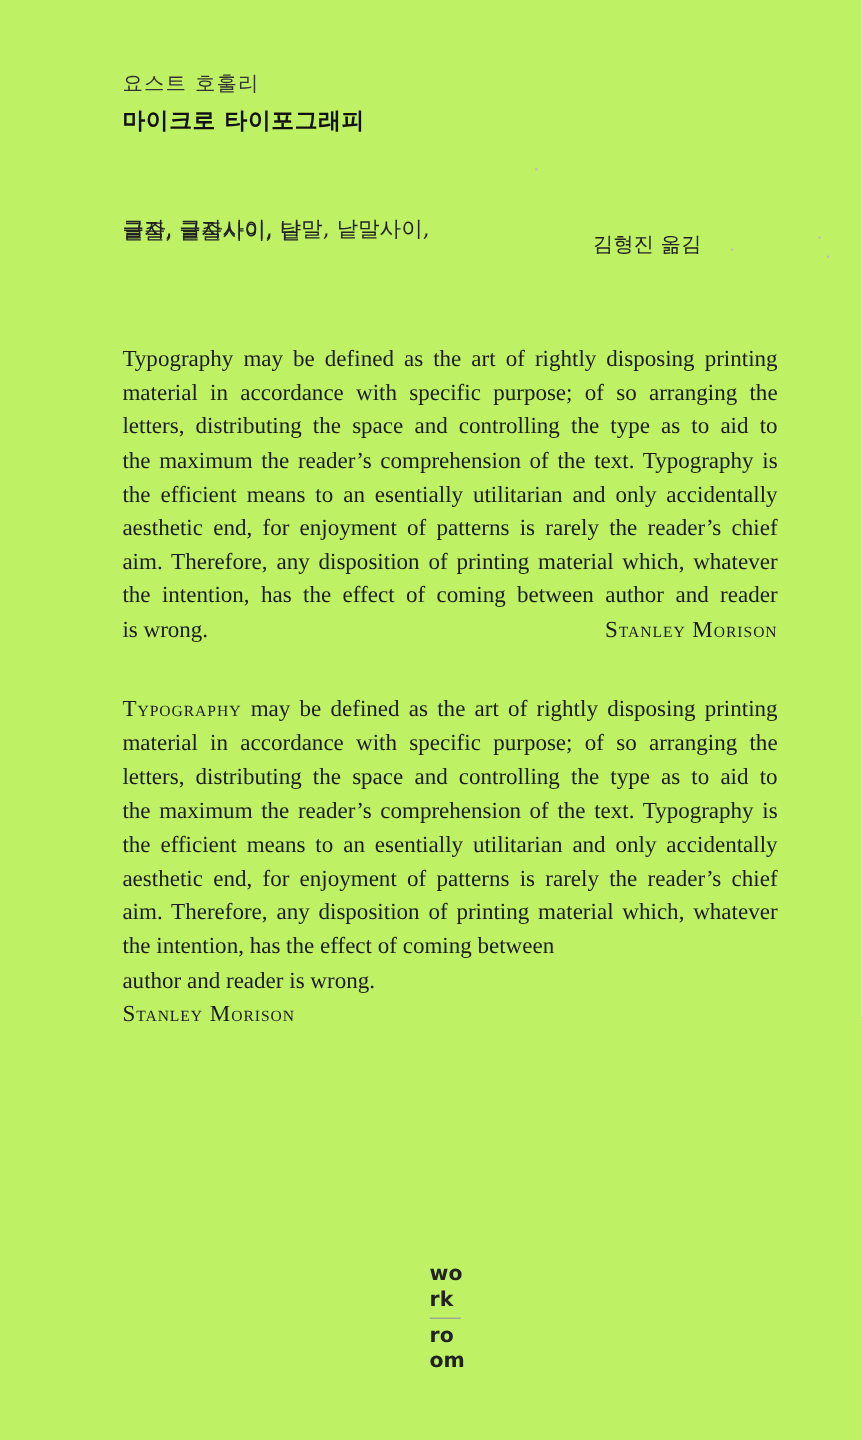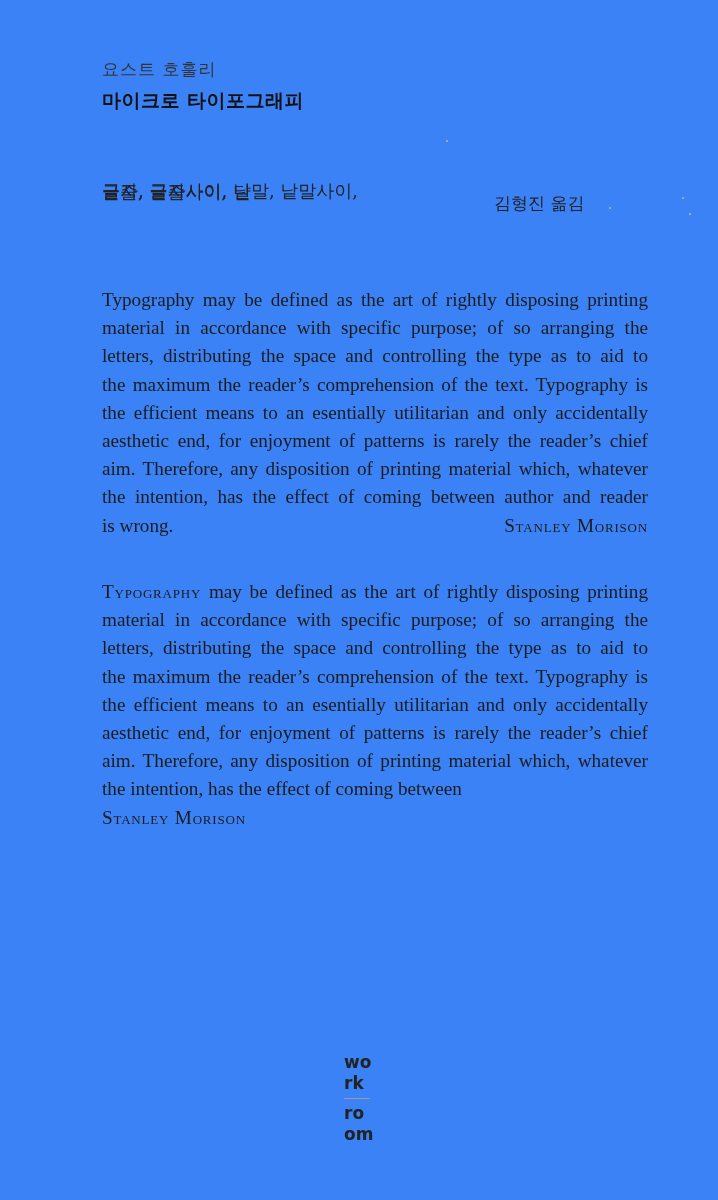--- a/index.html
+++ b/index.html
@@ -1,32 +1,32 @@
 <!DOCTYPE html>
 <html><head>
 <meta charset="utf-8">
 <style>
   html, body { margin: 0; padding: 0; background: #ffffff; }
   body { width: 718px; height: 1200px; position: relative; overflow: hidden; color: #1e1e1e; }
-  .page { position: absolute; inset: 0; background: #3b82f6; }
+  .page { position: absolute; inset: 0; background: #bef264; }
   .author-ko { position: absolute; left: 102px; top: 58px; font-family: "DejaVu Sans", sans-serif; font-size: 17px; color: #333; letter-spacing: 1px; }
   .title-ko { position: absolute; left: 102px; top: 88px; font-family: "DejaVu Sans", sans-serif; font-size: 19px; font-weight: bold; color: #111; letter-spacing: 0.5px; }
   .sub-ko { position: absolute; left: 102px; font-family: "DejaVu Serif", serif; font-size: 18px; color: #222; }
   .sub1 { top: 158px; margin-top: 21px; }
   .sub2 { top: 180px; }
   .translator { position: absolute; left: 494px; top: 192px; font-family: "DejaVu Serif", serif; font-size: 17px; color: #222; }
   .block { position: absolute; left: 102px; width: 546px; font-family: "Liberation Serif", serif; font-size: 19.2px; line-height: 28.2px; color: #1b1b1b; }
   .block1 { top: 286px; }
   .block2 { top: 578px; }
   .line { display: block; white-space: nowrap; height: 28.2px; }
   .justify { text-align: justify; text-align-last: justify; white-space: normal; }
   .last-row { display: flex; justify-content: space-between; gap: 35px; }
   .sc { font-variant: small-caps; letter-spacing: 0.8px; }
   .center { text-align: left; }
-  .logo { position: absolute; left: 344px; top: 1052px; font-family: "DejaVu Sans", sans-serif; font-weight: bold; font-size: 17px; line-height: 21px; color: #222; }
+  .logo { position: absolute; left: 358px; top: 1052px; font-family: "DejaVu Sans", sans-serif; font-weight: bold; font-size: 17px; line-height: 21px; color: #222; }
   .logo .rule { width: 26px; height: 1px; background: #999; margin: 4px 0 4px 0; }
   .speck { position: absolute; width: 2px; height: 2px; background: #bbb; border-radius: 1px; }
 </style>
 </head>
 <body>
 
 <div class="page">
   <div class="speck" style="left:446px;top:140px;"></div>
   <div class="speck" style="left:609px;top:207px;"></div>
   <div class="speck" style="left:682px;top:197px;"></div>
@@ -56,20 +56,21 @@
 
   <div class="block block2">
     <span class="line justify"><span class="sc">Typography</span><span> may be defined as the art of rightly disposing printing</span></span>
     <span class="line justify">material in accordance with specific purpose; of so arranging the</span>
     <span class="line justify">letters, distributing the space and controlling the type as to aid to</span>
     <span class="line justify">the maximum the reader’s comprehension of the text. Typography is</span>
     <span class="line justify">the efficient means to an esentially utilitarian and only accidentally</span>
     <span class="line justify">aesthetic end, for enjoyment of patterns is rarely the reader’s chief</span>
     <span class="line justify">aim. Therefore, any disposition of printing material which, whatever</span>
     <span class="line center">the intention, has the effect of coming between</span>
+    <span class="line center">author and reader is wrong.</span>
     <span class="line center sc">Stanley Morison</span>
   </div>
 
   <div class="logo">
     <div>wo</div>
     <div>rk</div>
     <div class="rule"></div>
     <div>ro</div>
     <div>om</div>
   </div>

